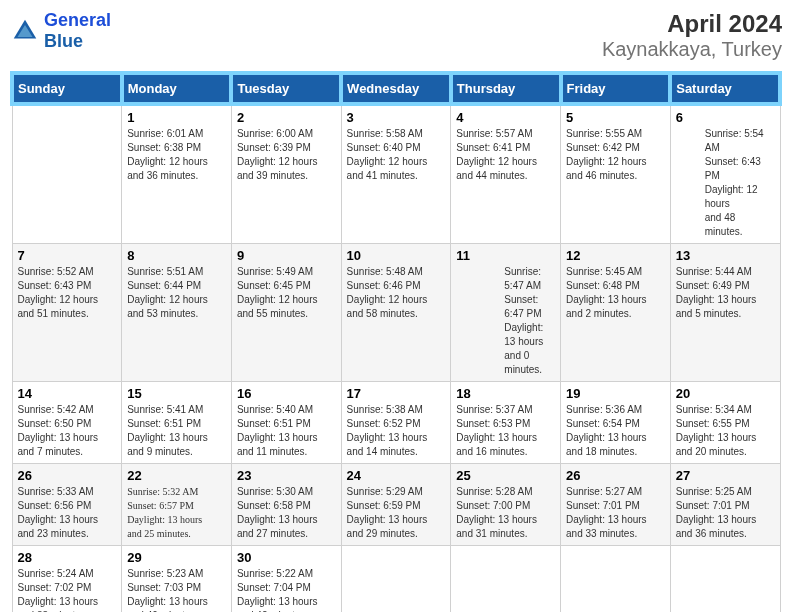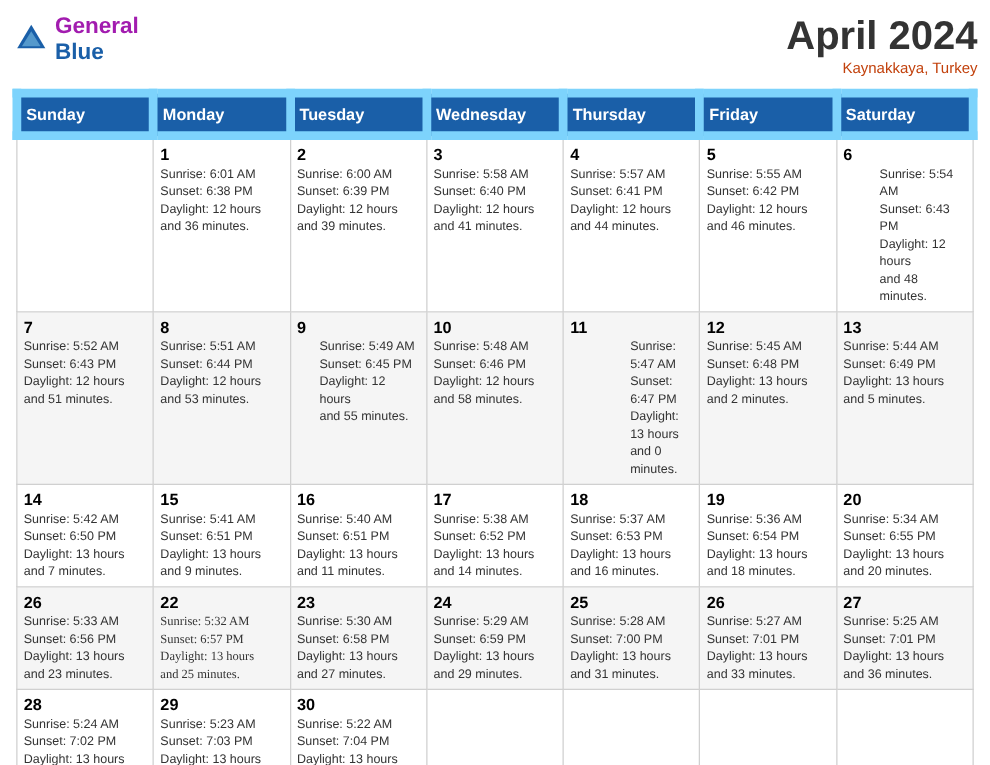--- a/index.html
+++ b/index.html
@@ -19,54 +19,54 @@
     .logo {
       display: flex;
       align-items: center;
     }
     .logo-text {
       display: flex;
       flex-direction: column;
       font-size: 18px;
       font-weight: bold;
     }
-    .logo-general { color: #a21caf; }
+    .logo-general { color: #1d4ed8; }
     .logo-blue { color: #1a5fa8; }
     .logo-icon {
       width: 30px;
       height: 30px;
       margin-right: 4px;
     }
     .title-block {
       text-align: right;
     }
     .month-title {
-      font-size: 32px;
+      font-size: 24px;
       font-weight: bold;
       color: #333;
     }
     .location {
-      font-size: 12px;
-      color: #c2410c;
+      font-size: 20px;
+      color: #737373;
     }
     table {
       width: 100%;
       border-collapse: collapse;
       font-size: 11px;
     }
     thead tr {
       background-color: #1a5fa8;
       color: #fff;
     }
     thead th {
       padding: 6px 4px;
       text-align: left;
       font-size: 13px;
       font-weight: bold;
-      border: 7px solid #7dd3fc;
+      border: 4px solid #7dd3fc;
     }
     tbody td {
       border: 1px solid #d0d0d0;
       vertical-align: top;
       padding: 4px 5px;
       width: 14.28%;
       height: 80px;
     }
     .day-number {
       font-weight: bold;
@@ -174,21 +174,21 @@
         </td>
         <td>
           <div class="day-number">8</div>
           <div class="day-info" style="white-space: pre-line;">Sunrise: 5:51 AM
 Sunset: 6:44 PM
 Daylight: 12 hours
 and 53 minutes.</div>
         </td>
         <td>
           <div class="day-number">9</div>
-          <div class="day-info" style="white-space: pre-line; margin-left: 18px;">Sunrise: 5:49 AM
+          <div class="day-info" style="white-space: pre-line;">Sunrise: 5:49 AM
 Sunset: 6:45 PM
 Daylight: 12 hours
 and 55 minutes.</div>
         </td>
         <td>
           <div class="day-number">10</div>
           <div class="day-info" style="white-space: pre-line;">Sunrise: 5:48 AM
 Sunset: 6:46 PM
 Daylight: 12 hours
 and 58 minutes.</div>

